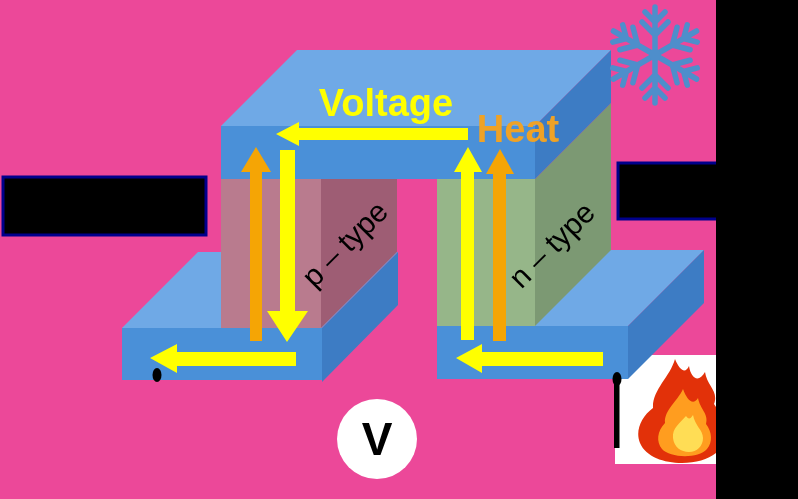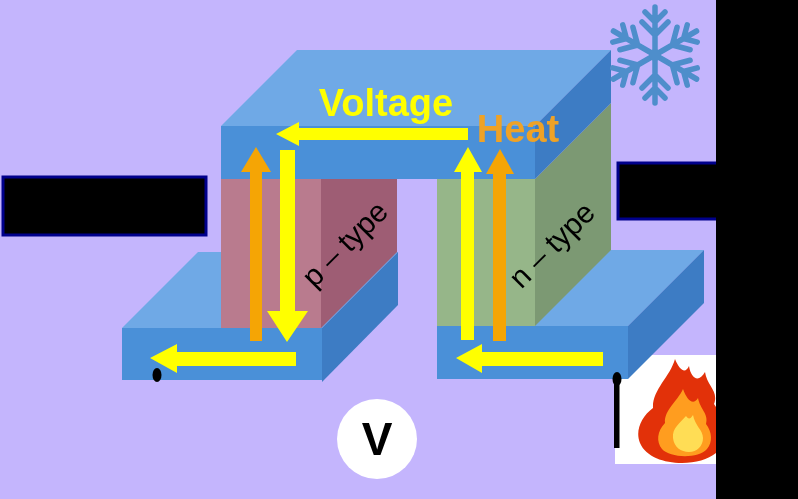--- a/index.html
+++ b/index.html
@@ -1,16 +1,16 @@
 <!DOCTYPE html>
 <html><head>
 <meta charset="utf-8">
 <style>
   html,body{margin:0;padding:0;background:#000;}
-  .stage{position:relative;width:716px;height:499px;background:#c4b5fd;overflow:hidden;}
+  .stage{position:relative;width:716px;height:499px;background:#ec4899;overflow:hidden;}
   svg{display:block;}
   text{font-family:"Liberation Sans","DejaVu Sans",sans-serif;}
   .title-lbl{font-weight:bold;font-size:38px;}
   .leg-lbl{font-size:30px;}
   .meter-lbl{font-weight:bold;font-size:46px;}
 </style>
 </head>
 <body>
 
 <div class="stage">

